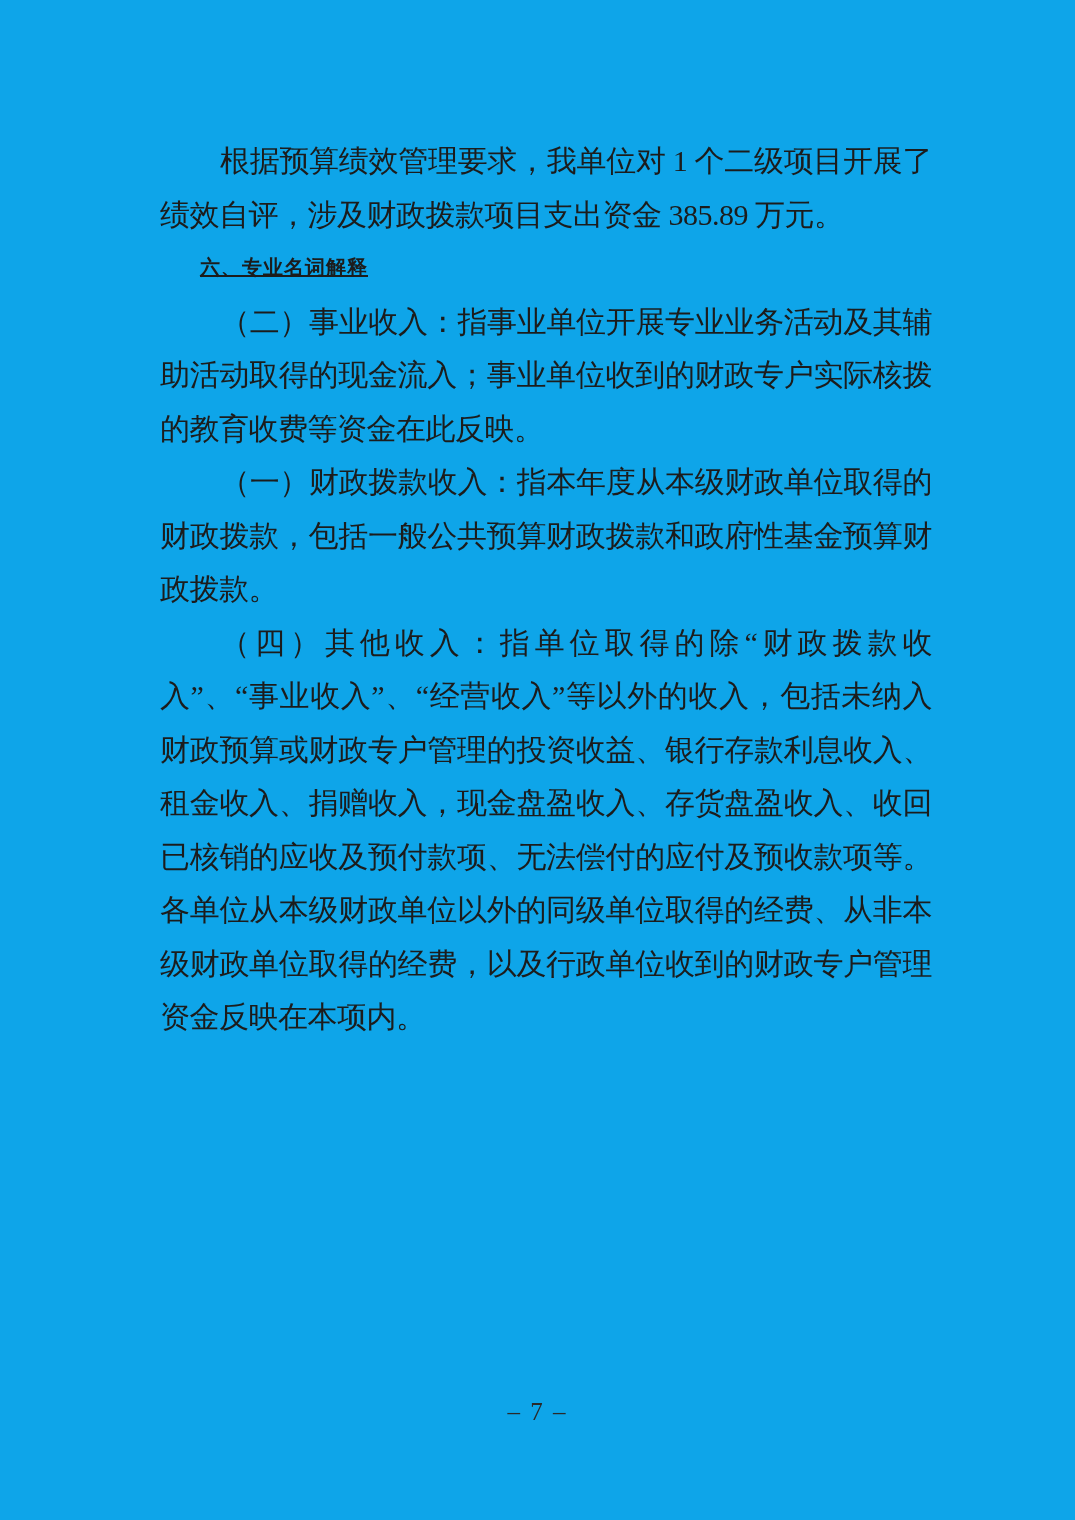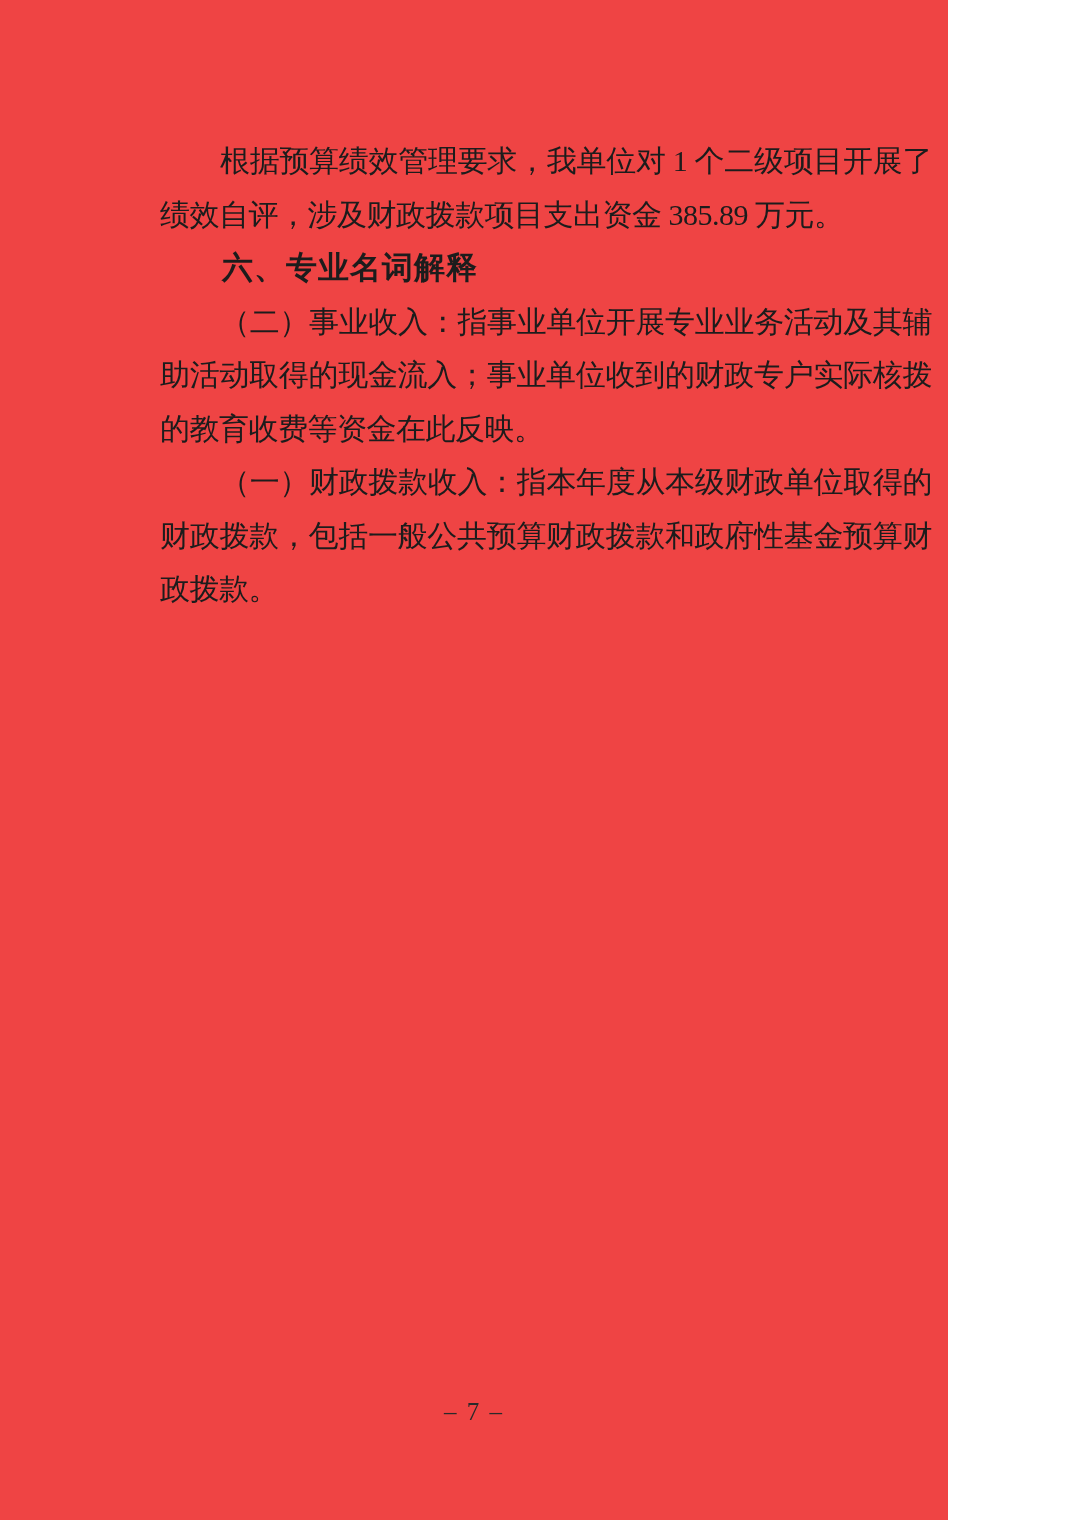--- a/index.html
+++ b/index.html
@@ -2,23 +2,23 @@
 <html><head>
 <meta charset="utf-8">
 <style>
   html, body {
     margin: 0;
     padding: 0;
     background: #ffffff;
   }
   .page {
     position: relative;
-    width: 948px;
+    width: 1075px;
     height: 1520px;
-    background: #ef4444;
+    background: #0ea5e9;
     color: #1c1c1c;
     font-family: "Liberation Serif", "DejaVu Serif", serif;
     overflow: hidden;
   }
   .text-block {
     position: absolute;
     left: 160px;
     top: 134px;
     width: 772px;
     font-size: 30px;
@@ -31,23 +31,24 @@
     margin: 0;
     padding: 0;
     text-indent: 2em;
   }
   .section-heading {
     margin: 0;
     padding: 0;
     text-indent: 2em;
     font-family: "Liberation Sans", "DejaVu Sans", sans-serif;
     font-weight: 700;
-    font-size: 31px;
+    font-size: 20px;
     line-height: 53.5px;
     letter-spacing: 1px;
+    text-decoration: underline;
   }
   .page-number {
     position: absolute;
     left: 0;
     top: 1398px;
     width: 100%;
     text-align: center;
     font-size: 25px;
     letter-spacing: 2px;
     color: #2a2a2a;
@@ -62,19 +63,20 @@
 
     <p>根据预算绩效管理要求，我单位对 1 个二级项目开展了绩效自评，涉及财政拨款项目支出资金 385.89 万元。</p>
 
     <p class="section-heading">六、专业名词解释</p>
 
     <p>（二）事业收入：指事业单位开展专业业务活动及其辅助活动取得的现金流入；事业单位收到的财政专户实际核拨的教育收费等资金在此反映。</p>
 
     <p>（一）财政拨款收入：指本年度从本级财政单位取得的财政拨款，包括一般公共预算财政拨款和政府性基金预算财政拨款。</p>
 
 
+    <p>（四）其他收入：指单位取得的除“财政拨款收入”、“事业收入”、“经营收入”等以外的收入，包括未纳入财政预算或财政专户管理的投资收益、银行存款利息收入、租金收入、捐赠收入，现金盘盈收入、存货盘盈收入、收回已核销的应收及预付款项、无法偿付的应付及预收款项等。各单位从本级财政单位以外的同级单位取得的经费、从非本级财政单位取得的经费，以及行政单位收到的财政专户管理资金反映在本项内。</p>
 
 
   </div>
 
   <div class="page-number">– 7 –</div>
 
 </div>
 
 </body></html>

